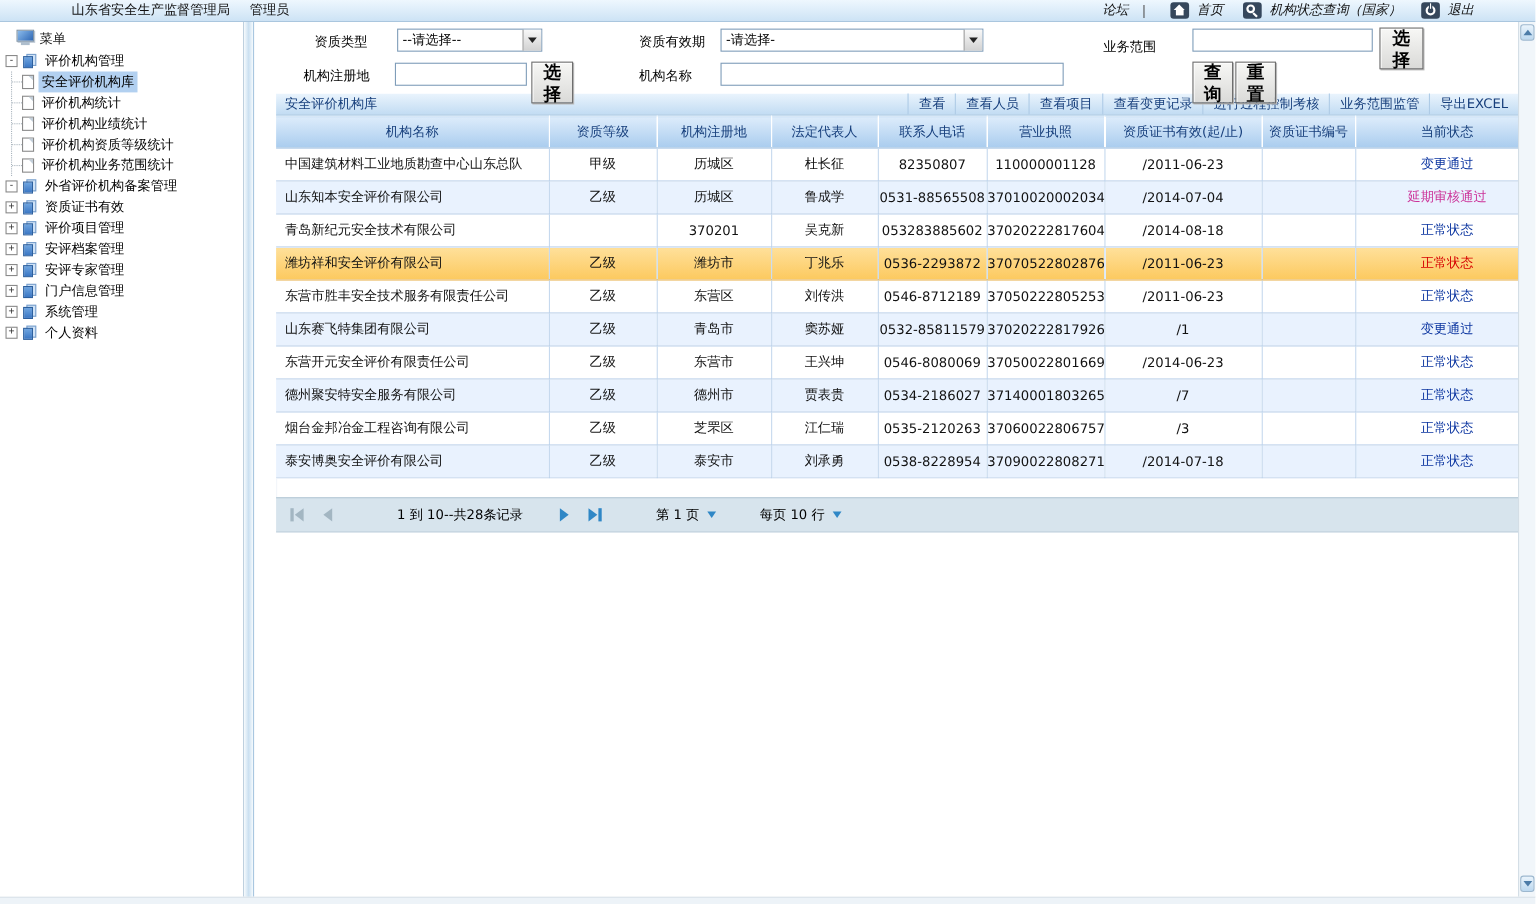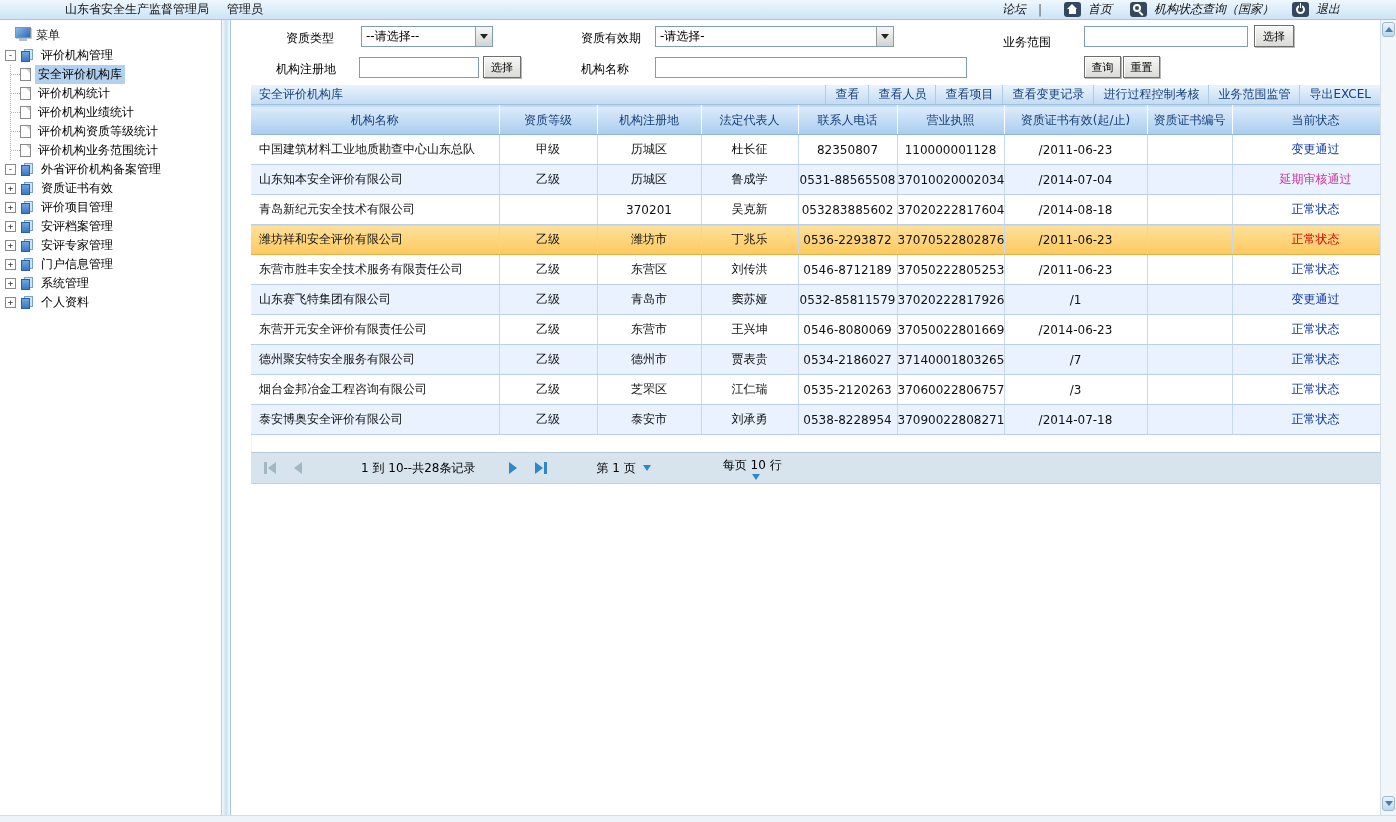--- a/index.html
+++ b/index.html
@@ -56,21 +56,21 @@
   .page-icon .fold{position:absolute;right:0;top:0;width:0;height:0;border-left:4px solid transparent;border-top:4px solid #c3cfda;}
 
   
   .filters{position:relative;height:64px;background:#fff;}
   .flabel{position:absolute;height:16px;line-height:16px;color:#000;}
   .selectbox{position:absolute;height:21px;border:1px solid #7f9db9;background:#fff;display:flex;align-items:center;cursor:pointer;}
   .sel-text{flex:1;padding-left:4px;overflow:hidden;}
   .sel-btn{width:17px;height:100%;background:linear-gradient(#f8f8f8,#d2d2d2);border-left:1px solid #9a9a9a;display:flex;align-items:center;justify-content:center;}
   .sel-arrow{width:0;height:0;border-left:4px solid transparent;border-right:4px solid transparent;border-top:5px solid #222;}
   .txtinput{position:absolute;height:21px;border:1px solid #7f9db9;padding:0 4px;font:12px "DejaVu Sans",sans-serif;background:#fff;}
-  .btn3d{position:absolute;height:22px;background:linear-gradient(#f7f7f5,#dadad8);border:1px solid #6e6e6e;box-shadow:inset 1px 1px 0 #fff,1px 1px 0 #b9b9b9;font-size:11px;line-height:20px;text-align:center;padding:0 6px;cursor:pointer;}
+  .btn3d{position:absolute;height:38px;background:linear-gradient(#f7f7f5,#dadad8);border:1px solid #6e6e6e;box-shadow:inset 1px 1px 0 #fff,1px 1px 0 #b9b9b9;font-size:16px;line-height:20px;text-align:center;padding:0 6px;cursor:pointer;font-weight:bold;}
 
   
   .panelbar{height:21px;background:linear-gradient(#eaf4fd,#c2dcf3);border-top:1px solid #ffffff;border-bottom:1px solid #9ec1e0;display:flex;align-items:center;}
   .panel-title{padding-left:8px;color:#173f7c;}
   .actions{margin-left:auto;display:flex;height:100%;align-items:center;}
   .action{padding:0 9px;border-left:1px solid #aecbe6;color:#173f7c;cursor:pointer;height:100%;display:flex;align-items:center;}
 
   
   table.grid{border-collapse:collapse;table-layout:fixed;width:1148px;}
   .grid th{height:29px;background:linear-gradient(#ddecfb,#a9ccee);color:#173f7c;font-weight:normal;border-right:1px solid #fff;border-bottom:1px solid #8fb6dd;border-top:1px solid #bdd8f0;text-align:center;overflow:hidden;cursor:pointer;}
@@ -85,21 +85,21 @@
   .pager{height:32px;background:#d7e4ed;border-top:1px solid #b6c9d6;border-bottom:1px solid #c2d2dd;display:flex;align-items:center;}
   .pgbtn{display:flex;align-items:center;cursor:pointer;}
   .pg-tri-l{width:0;height:0;border-top:6px solid transparent;border-bottom:6px solid transparent;border-right:8px solid #2f87c6;}
   .pg-tri-r{width:0;height:0;border-top:6px solid transparent;border-bottom:6px solid transparent;border-left:8px solid #2f87c6;}
   .pg-bar{width:3px;height:12px;background:#2f87c6;margin:0 1px;}
   .pgbtn.disabled .pg-tri-l,.pgbtn.disabled .pg-tri-r{border-right-color:#a3b6c2;border-left-color:#a3b6c2;}
   .pgbtn.disabled .pg-bar{background:#a3b6c2;}
   .pgtext{color:#000;}
   .pgsel{display:flex;align-items:center;cursor:pointer;color:#000;}
   .caret{width:0;height:0;border-left:4px solid transparent;border-right:4px solid transparent;border-top:6px solid #2f87c6;margin-left:7px;}
-  .m12{margin-left:12px;} .m18{margin-left:18px;} .m38{margin-left:59px;} .m34{margin-left:34px;} .m48{margin-left:48px;} .m72{margin-left:72px;flex-direction:column;}
+  .m12{margin-left:12px;} .m18{margin-left:18px;} .m38{margin-left:59px;} .m34{margin-left:34px;} .m48{margin-left:48px;} .m72{margin-left:40px;}
   .belowspace{background:#fff;flex:1;}
 </style>
 </head>
 <body>
 
 <div class="topbar">
   <span class="tb-title">山东省安全生产监督管理局</span>
   <span class="tb-user">管理员</span>
   <div class="tb-right">
     <span class="tb-link">论坛</span>

